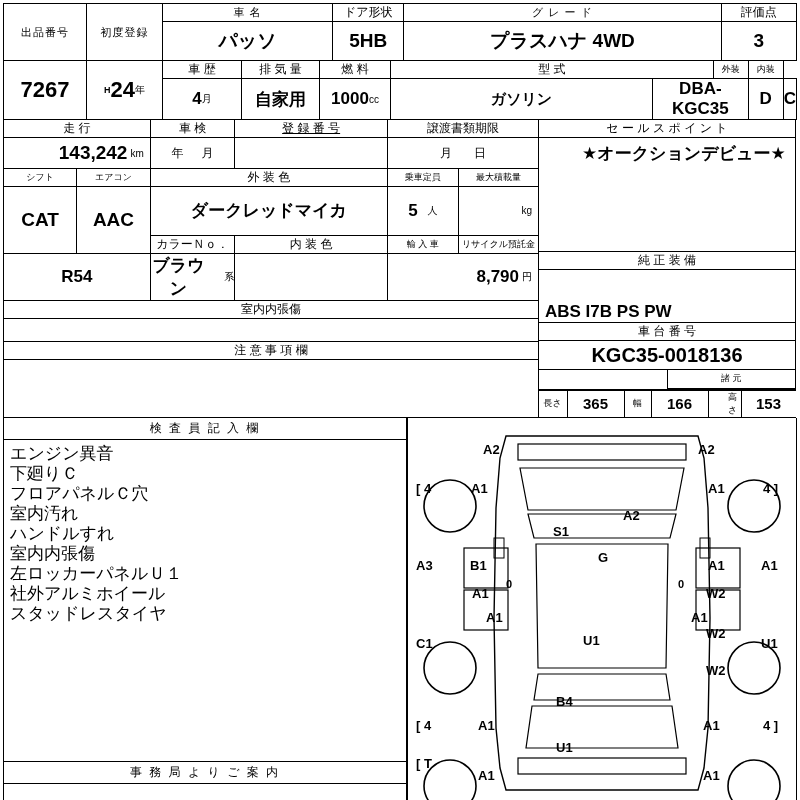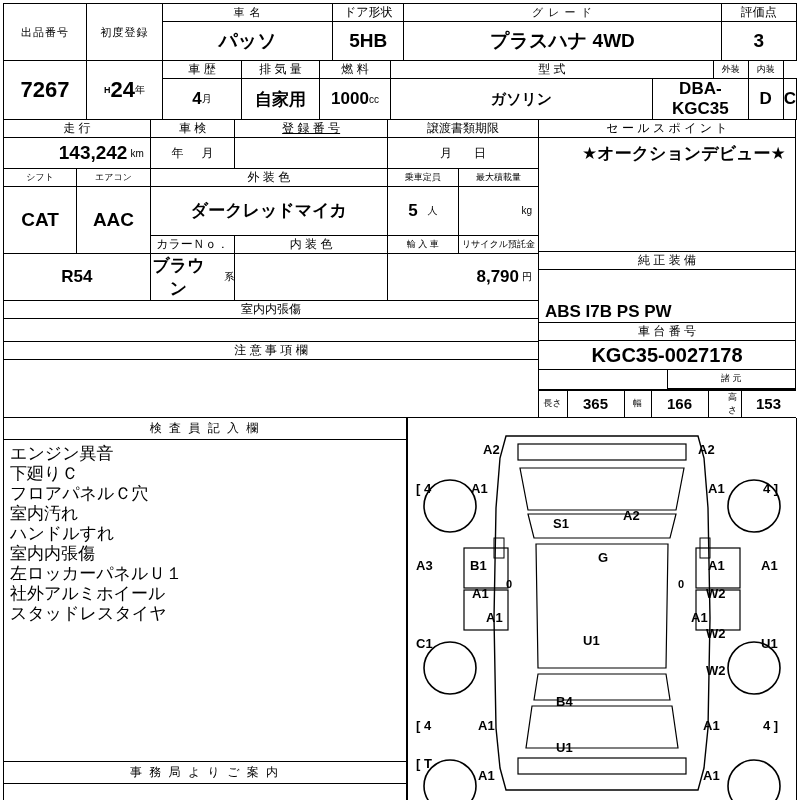--- a/index.html
+++ b/index.html
@@ -292,21 +292,21 @@
           <div class="val-m" style="padding-left:6px;margin-top:32px;">ABS I7B PS PW</div>
         </td>
       </tr>
       <tr>
         <td style="height:16px;">
           <div class="lbl-sm">車 台 番 号</div>
         </td>
       </tr>
       <tr>
         <td style="height:28px;">
-          <div class="val" style="font-size:20px;">KGC35-0027178</div>
+          <div class="val" style="font-size:20px;">KGC35-0018136</div>
         </td>
       </tr>
       <tr>
         <td style="height:14px;padding:0;">
           <table style="width:100%;border:none;">
             <tbody>
                   <tr>
               <td style="width:50%;border:none;">&nbsp;</td>
               <td style="width:50%;border:none;border-left:1px solid #000;border-bottom:1px solid #000;">
                 <div class="lbl-sm" style="font-size:9px;">諸 元</div>
@@ -404,21 +404,21 @@
           <rect x="86" y="120" width="10" height="20" fill="none" stroke="#000" stroke-width="1"></rect>
           <rect x="292" y="120" width="10" height="20" fill="none" stroke="#000" stroke-width="1"></rect>
         </svg>
 
         <div class="mark" style="left:75px;top:24px;">A2</div>
         <div class="mark" style="left:290px;top:24px;">A2</div>
         <div class="mark" style="left:8px;top:63px;">[ 4</div>
         <div class="mark" style="left:63px;top:63px;">A1</div>
         <div class="mark" style="left:300px;top:63px;">A1</div>
         <div class="mark" style="left:355px;top:63px;">4 ]</div>
-        <div class="mark" style="left:145px;top:98px;">S1</div>
+        <div class="mark" style="left:145px;top:106px;">S1</div>
         <div class="mark" style="left:215px;top:90px;">A2</div>
         <div class="mark" style="left:8px;top:140px;text-align:right;">A3</div>
         <div class="mark" style="left:62px;top:140px;">B1</div>
         <div class="mark" style="left:190px;top:132px;">G</div>
         <div class="mark" style="left:300px;top:140px;">A1</div>
         <div class="mark" style="left:353px;top:140px;">A1</div>
         <div class="mark" style="left:64px;top:168px;">A1</div>
         <div class="mark" style="left:298px;top:168px;">W2</div>
         <div class="mark" style="left:78px;top:192px;">A1</div>
         <div class="mark" style="left:283px;top:192px;">A1</div>

